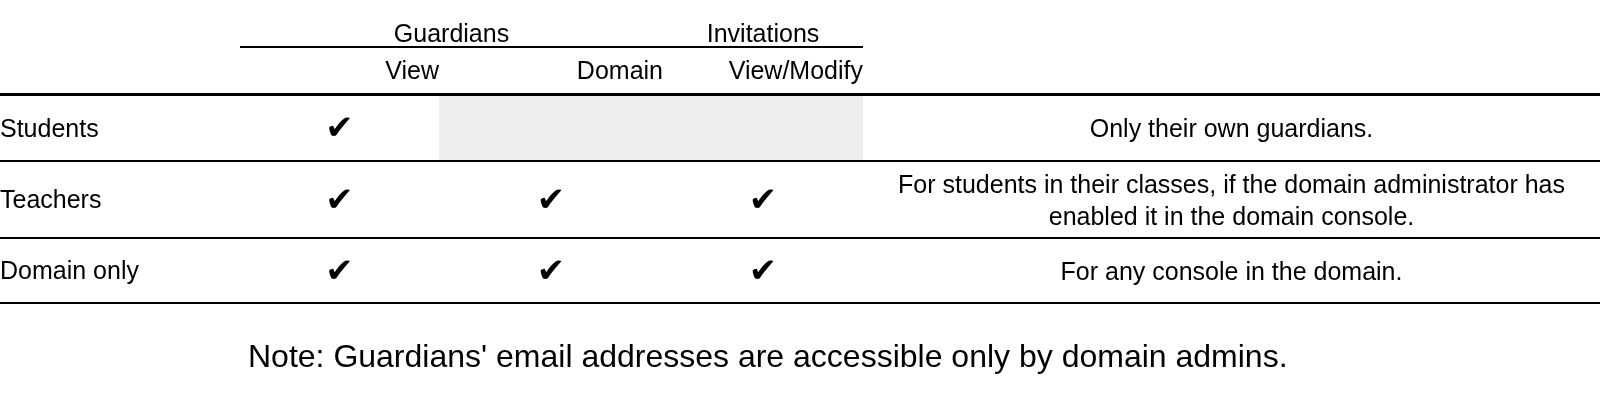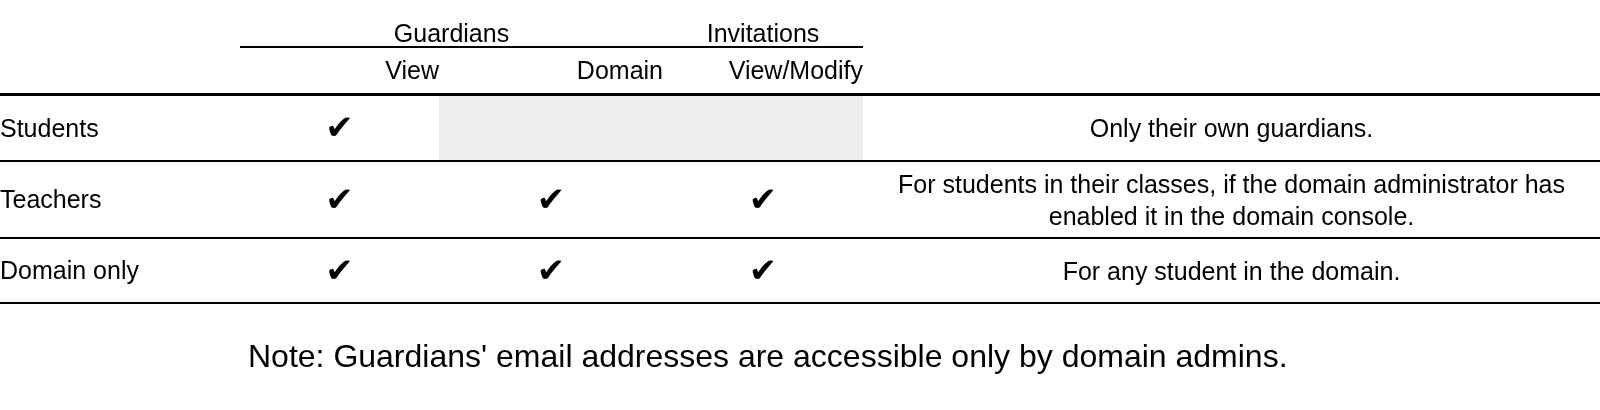--- a/index.html
+++ b/index.html
@@ -183,20 +183,20 @@
       <td class="row-label rule-thin">Domain only</td>
       <td class="cell-check rule-thin">
         <span class="mark">✔</span>
       </td>
       <td class="cell-check rule-thin">
         <span class="mark">✔</span>
       </td>
       <td class="cell-check rule-thin">
         <span class="mark">✔</span>
       </td>
-      <td class="cell-note rule-thin">For any student in the domain.</td>
+      <td class="cell-note rule-thin">For any console in the domain.</td>
     </tr>
   </tbody>
     </table>
 
   <div class="footnote">Note: Guardians' email addresses are accessible only by domain admins.</div>
 
 </div>
 
 </body></html>

